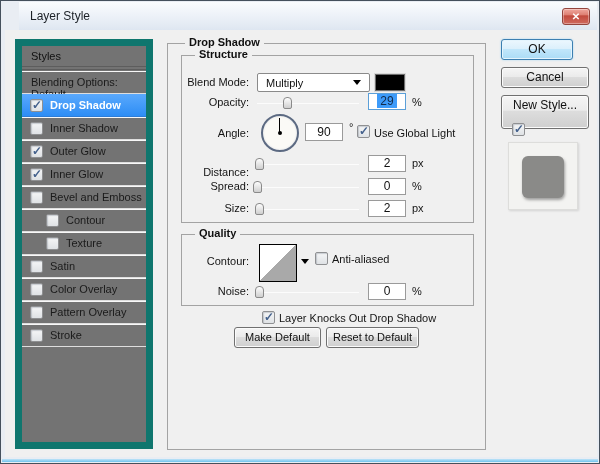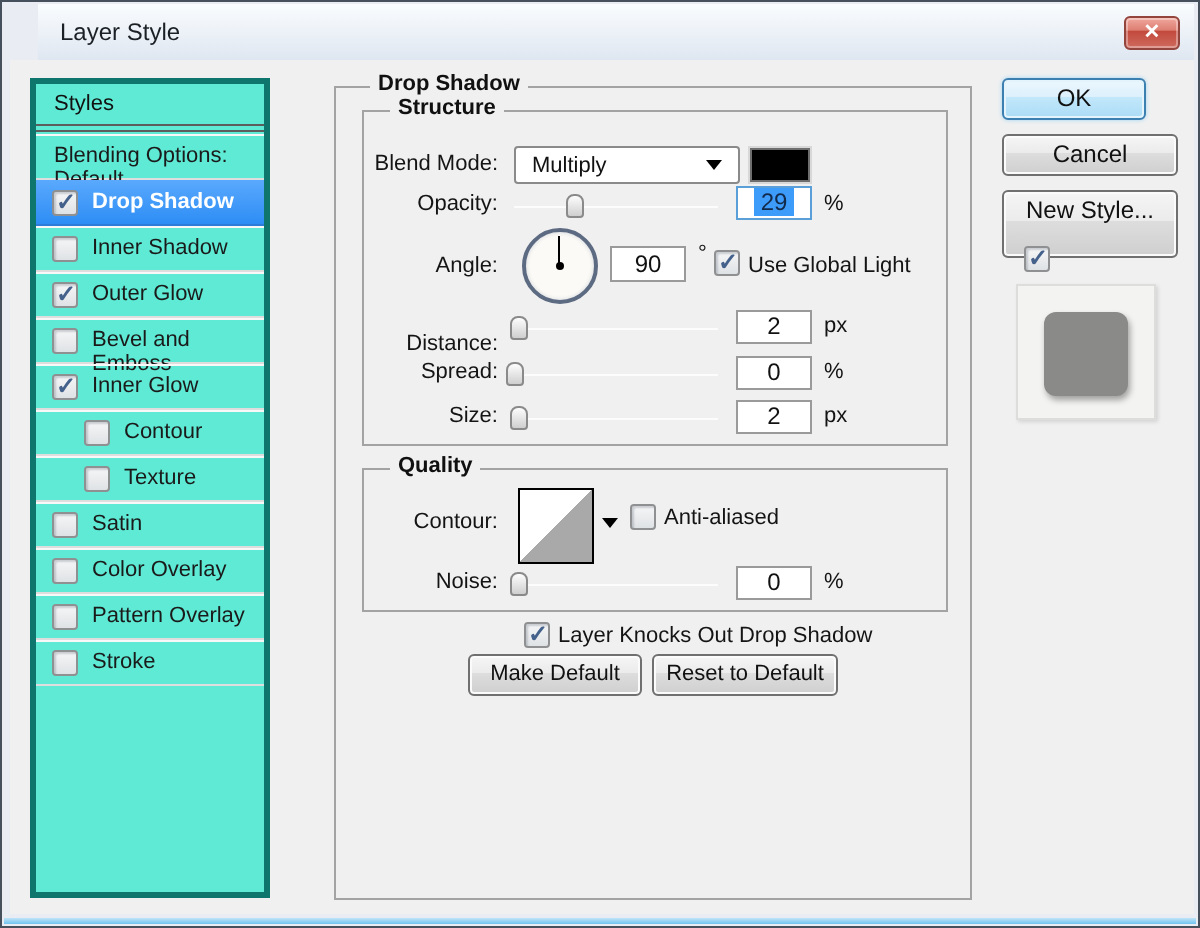--- a/index.html
+++ b/index.html
@@ -15,22 +15,22 @@
   .title { position:absolute; left:11px; top:7px; font-size:12px; color:#1b2026; }
   .close-btn { position:absolute; right:7px; top:6px; width:28px; height:17px;
     border:1px solid #93443c; border-radius:3px;
     background:linear-gradient(#f0a89e,#dd7f72 40%,#c24a3d 45%,#cf6a5e);
     color:#fff; font-size:10px; font-weight:bold; text-align:center; line-height:15px;
     box-shadow:inset 0 0 0 1px rgba(255,255,255,.35); cursor:default; }
   .client { position:absolute; left:4px; top:29px; width:592px; height:427px;
     background:#f0f0f0; }
 
   
-  .sidebar { position:absolute; left:10px; top:9px; width:120px; height:410px;
-    background:#5eead4; border:3px solid #0f766e; }
+  .sidebar { position:absolute; left:10px; top:9px; width:138px; height:410px;
+    background:#737373; border:7px solid #0f766e; }
   .sb-header { position:absolute; left:0; right:0; top:0; height:21px;
     border-bottom:1px solid #5d5d5d; font-size:11px; color:#111;
     line-height:21px; padding-left:9px; }
   .sb-dbl { position:absolute; left:0; right:0; top:22px; height:2px;
     border-bottom:1px solid #5d5d5d; }
   .sb-rows { position:absolute; left:0; right:0; top:25px; }
   .sb-row { position:relative; height:23px; border-bottom:1px solid #dedede;
     box-shadow:inset 0 1px 0 #f8f8f8; font-size:11px; color:#1a1a1a; }
   .sb-row .sb-label { position:absolute; left:28px; top:5px; }
   .sb-row.plain .sb-label { left:9px; }
@@ -129,26 +129,26 @@
         </div>
         <div class="sb-row">
           <span class="cb"></span>
           <span class="sb-label">Inner Shadow</span>
         </div>
         <div class="sb-row">
           <span class="cb checked"></span>
           <span class="sb-label">Outer Glow</span>
         </div>
         <div class="sb-row">
-          <span class="cb"></span>
-          <span class="sb-label">Bevel and Emboss</span>
-        </div>
-        <div class="sb-row">
           <span class="cb checked"></span>
           <span class="sb-label">Inner Glow</span>
+        </div>
+        <div class="sb-row">
+          <span class="cb"></span>
+          <span class="sb-label">Bevel and Emboss</span>
         </div>
         <div class="sb-row indent">
           <span class="cb"></span>
           <span class="sb-label">Contour</span>
         </div>
         <div class="sb-row indent">
           <span class="cb"></span>
           <span class="sb-label">Texture</span>
         </div>
         <div class="sb-row">

